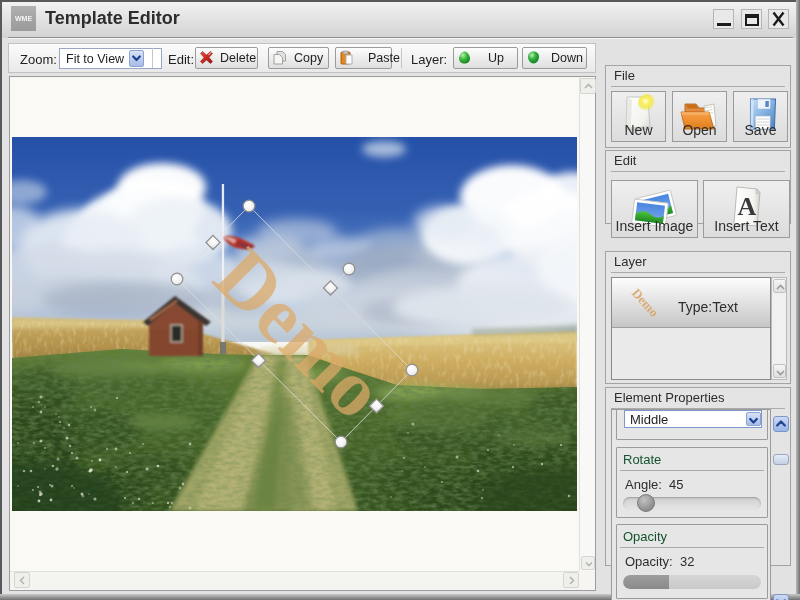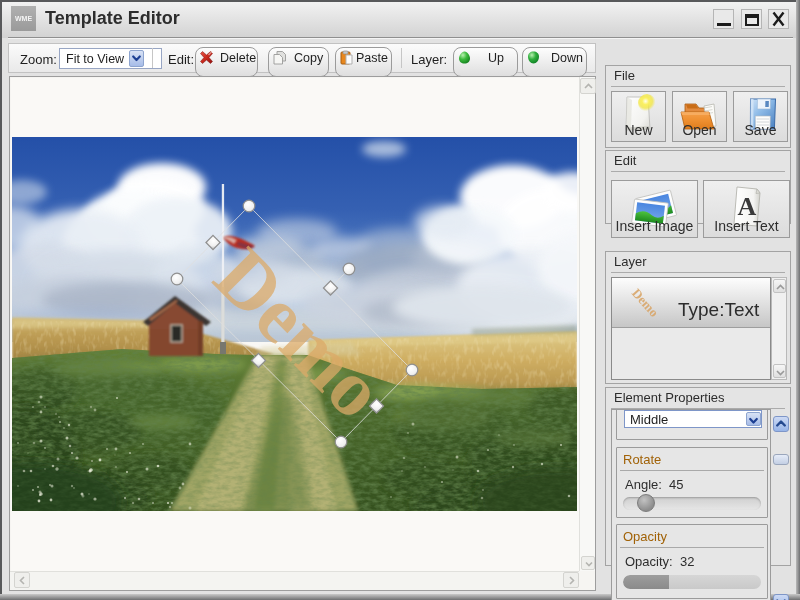--- a/index.html
+++ b/index.html
@@ -20,21 +20,21 @@
   .wbtn { top:9px; width:21px; height:20px; background:#e9e9e9; border:1px solid #b5b5b5; }
   #btn-min { left:713px; }
   #btn-max { left:741px; }
   #btn-close { left:768px; }
   #btn-min .bar { position:absolute; left:3px; top:13px; width:14px; height:3px; background:#1c1c1c; }
   #btn-max .box { position:absolute; left:3px; top:3.5px; width:14px; height:12.5px; border:2px solid #1c1c1c; border-top-width:4px; }
   #btn-close { font-size:17px; font-weight:bold; color:#1c1c1c; text-align:center; line-height:18px; }
   
   #toolbar { left:8px; top:43px; width:588px; height:30px; background:linear-gradient(#fbfbfb,#e9e9e9); border:1px solid #c2c2c2; }
   .tlabel { top:52px; font-size:13px; color:#1f1f1f; }
-  .tbtn { position:absolute; top:47px; height:30px; background:linear-gradient(#fdfdfd,#dedede); border:1px solid #9b9b9b; border-radius:8px; font-size:12.5px; color:#1f1f1f; }
+  .tbtn { position:absolute; top:47px; height:22px; background:linear-gradient(#fdfdfd,#dedede); border:1px solid #9b9b9b; border-radius:2px; font-size:12.5px; color:#1f1f1f; }
   .tbtn .ic { position:absolute; left:3px; top:2px; }
   .tbtn .tx { position:absolute; top:3px; }
   .tsep { position:absolute; top:48px; width:1px; height:20px; background:#c6c6c6; }
   
   #zoomcombo { left:59px; top:48px; width:103px; height:21px; background:#fff; border:1px solid #98a6c4; }
   #zoomcombo .cx { position:absolute; left:6px; top:3px; font-size:12.5px; color:#1f1f1f; }
   .cbtn { position:absolute; background:linear-gradient(#d8e2f5,#a6bce8); border:1px solid #8da4cf; border-radius:2px; }
   
   #canvas { left:9px; top:76px; width:587px; height:515px; border:1px solid #9d9d9d; background:#f6f5f2; }
   #page { position:absolute; left:1px; top:1px; width:569px; height:493px; background:#faf9f6; }
@@ -50,21 +50,21 @@
   .gsep { position:absolute; left:5px; right:5px; top:20px; height:1px; background:#ababab; }
   .gbtn { position:absolute; background:linear-gradient(#efefef,#dcdcdc); border:1px solid #9b9b9b; text-align:center; font-size:14px; color:#2d2d2d; }
   
   #layerlist { position:absolute; left:5px; top:25px; width:160px; height:103px; background:#eaeaea; border:1px solid #8a8a8a; }
   #layerrow { position:absolute; left:0; top:0; width:158px; height:50px; background:linear-gradient(#fdfdfd,#c6c6c6); border-bottom:1px solid #9e9e9e; }
   #layersb { position:absolute; left:165px; top:25px; width:16px; height:103px; background:#f0f0f0; border:1px solid #b9b9b9; }
   .lsb-btn { position:absolute; left:1px; width:13px; height:14px; background:linear-gradient(#f6f6f6,#dfdfdf); border:1px solid #c2c2c2; border-radius:2px; }
   
   #ep-viewport { position:absolute; left:5px; top:21px; width:160px; height:200px; border:1px solid #9b9b9b; background:#e6e6e6; overflow:hidden; }
   .subgroup { position:absolute; left:4px; width:152px; border:1px solid #9b9b9b; border-radius:1px; background:#e6e6e6; }
-  .sgtitle { position:absolute; left:6px; top:4px; font-size:13px; color:#a16207; }
+  .sgtitle { position:absolute; left:6px; top:4px; font-size:13px; color:#14532d; }
   .sgsep { position:absolute; left:3px; right:3px; top:22px; height:1px; background:#a9a9a9; }
   .sgtext { position:absolute; left:8px; top:29px; font-size:13px; color:#2d2d2d; }
   #ep-scroll { position:absolute; left:167px; top:21px; width:17px; height:200px; }
   .blue-btn { position:absolute; left:0px; width:16px; height:16px; background:linear-gradient(#cddaf4,#97b4e8); border:1px solid #7e96c8; border-radius:3px; }
 </style>
 </head>
 <body>
 
 <div class="abs" id="titlebar"></div>
 <div class="abs" id="appicon">WME</div>
@@ -120,21 +120,21 @@
         <path d="M2 4.5 h5.5 l3 3 v6.5 h-8.5 z" fill="#f6f6f4" stroke="#9a9a98" stroke-width="0.9"></path>
       </svg></span>
   <span class="tx" style="left:25px;">Copy</span>
 </div>
 <div class="tbtn" style="left:335px;width:57px;">
   <span class="ic"><svg width="15" height="15" viewBox="0 0 15 15">
         <rect x="2" y="2" width="9" height="12" rx="1" fill="#e8871d" stroke="#a85f10"></rect>
         <rect x="4" y="1" width="5" height="3" rx="1" fill="#c8c8c8" stroke="#909090" stroke-width="0.7"></rect>
         <path d="M7 5 h6 v9 h-6 z" fill="#fcfcfc" stroke="#b0b0b0"></path>
       </svg></span>
-  <span class="tx" style="left:20px;">Paste</span>
+  <span class="tx" style="left:32px;">Paste</span>
 </div>
 <div class="tsep" style="left:401px;"></div>
 <div class="abs tlabel" style="left:411px;">Layer:</div>
 <div class="tbtn" style="left:453px;width:65px;">
   <span class="ic"><svg width="15" height="15" viewBox="0 0 15 15">
         <defs>
           <radialGradient id="gup" cx="0.35" cy="0.3" r="0.8">
             <stop offset="0" stop-color="#b8f0b0"></stop>
             <stop offset="0.45" stop-color="#3dbb3d"></stop>
             <stop offset="1" stop-color="#0f7a1a"></stop>
@@ -553,21 +553,21 @@
 </div>
 
 <div class="group" style="top:231px; height:133px;">
   <div class="gtitle">Layer</div>
     <div class="gsep"></div>
   <div id="layerlist">
     <div id="layerrow">
       <svg width="50" height="50" style="position:absolute;left:8px;top:0;">
           <text x="25" y="29" transform="rotate(48 25 25)" font-size="13" font-weight="bold" fill="#d9a567" opacity="0.88" text-anchor="middle" font-family="Liberation Serif">Demo</text>
         </svg>
-      <span style="position:absolute;left:66px;top:21px;font-size:19px;color:#2d2d2d;">Type:Text</span>
+      <span style="position:absolute;left:66px;top:21px;font-size:14px;color:#2d2d2d;">Type:Text</span>
     </div>
   </div>
   <div id="layersb">
     <div class="lsb-btn" style="top:1px;"><svg width="13" height="13">
           <path d="M3 8 L6.5 4.5 L10 8" fill="none" stroke="#9a9a9a" stroke-width="1.6"></path>
         </svg></div>
     <div class="lsb-btn" style="top:86px;"><svg width="13" height="13">
           <path d="M3 5 L6.5 8.5 L10 5" fill="none" stroke="#9a9a9a" stroke-width="1.6"></path>
         </svg></div>
   </div>

